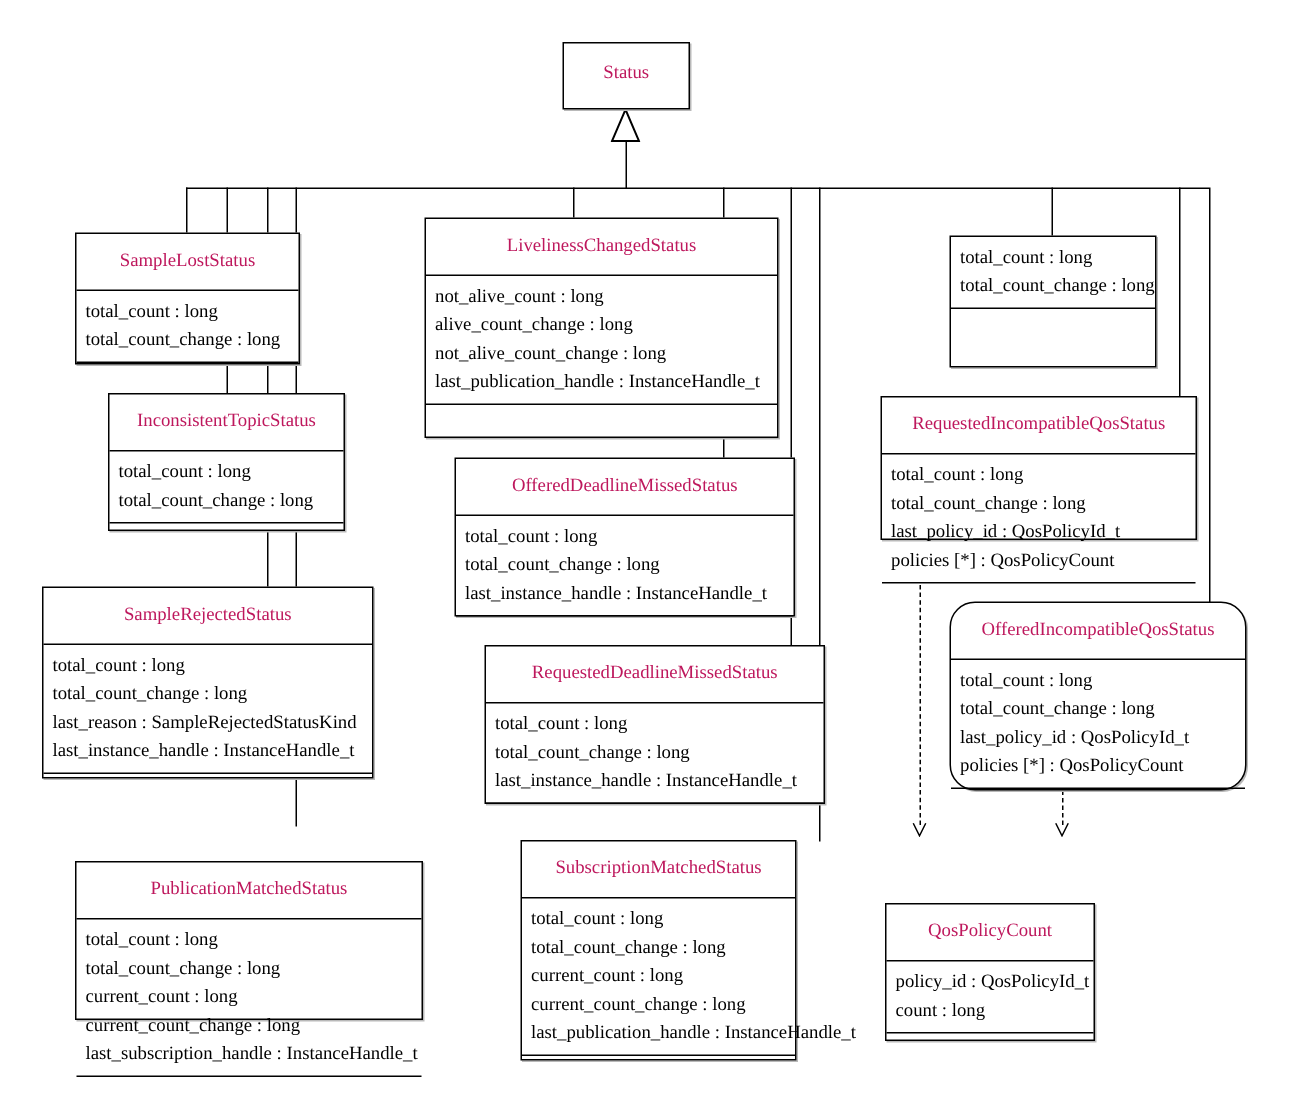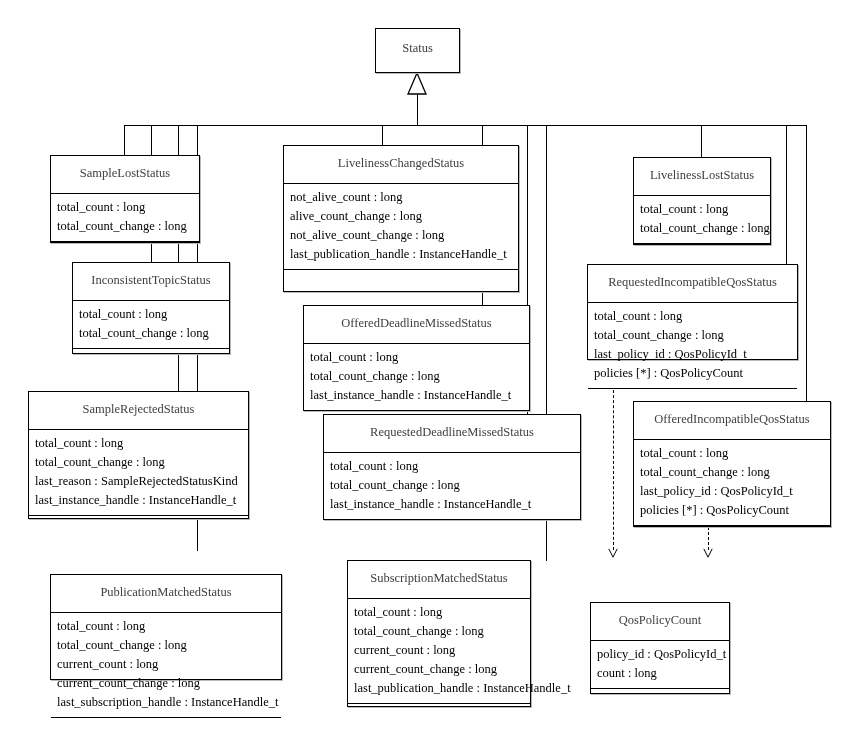--- a/index.html
+++ b/index.html
@@ -22,21 +22,21 @@
     box-sizing: border-box;
     background: #ffffff;
     border: 1px solid #000000;
     box-shadow: 1px 1px 0 0 #b9b9b9;
     z-index: 5;
   }
   .uml-title {
     box-sizing: border-box;
     text-align: center;
     font-size: 12.5px;
-    color: #404040;
+    color: #be185d;
     padding: 11px 6px 12px 6px;
     border-bottom: 1px solid #000000;
     line-height: 1.1;
     white-space: nowrap;
   }
   .uml-attrs {
     box-sizing: border-box;
     border-bottom: 1px solid #000000;
     padding: 4px 0 5px 0;
   }
@@ -130,21 +130,20 @@
     <div class="uml-attrs">
       <div class="uml-attr">not_alive_count : long</div>
       <div class="uml-attr">alive_count_change : long</div>
       <div class="uml-attr">not_alive_count_change : long</div>
       <div class="uml-attr">last_publication_handle : InstanceHandle_t</div>
     </div>
     <div class="uml-ops"></div>
   </div>
 
   <div class="uml-class" style="left:633px; top:157px; width:138px; height:88px;">
-    <div class="uml-title">LivelinessLostStatus</div>
     <div class="uml-attrs">
       <div class="uml-attr">total_count : long</div>
       <div class="uml-attr">total_count_change : long</div>
     </div>
     <div class="uml-ops"></div>
   </div>
 
   <div class="uml-class" style="left:72px; top:262px; width:158px; height:92px;">
     <div class="uml-title">InconsistentTopicStatus</div>
     <div class="uml-attrs">
@@ -179,32 +178,32 @@
     <div class="uml-title">SampleRejectedStatus</div>
     <div class="uml-attrs">
       <div class="uml-attr">total_count : long</div>
       <div class="uml-attr">total_count_change : long</div>
       <div class="uml-attr">last_reason : SampleRejectedStatusKind</div>
       <div class="uml-attr">last_instance_handle : InstanceHandle_t</div>
     </div>
     <div class="uml-ops"></div>
   </div>
 
-  <div class="uml-class" style="left:633px; top:401px; width:198px; height:126px;">
+  <div class="uml-class" style="left:633px; top:401px; width:198px; height:126px;border-radius:17px;">
     <div class="uml-title">OfferedIncompatibleQosStatus</div>
     <div class="uml-attrs">
       <div class="uml-attr">total_count : long</div>
       <div class="uml-attr">total_count_change : long</div>
       <div class="uml-attr">last_policy_id : QosPolicyId_t</div>
       <div class="uml-attr">policies [*] : QosPolicyCount</div>
     </div>
     <div class="uml-ops"></div>
   </div>
 
-  <div class="uml-class" style="left:323px; top:414px; width:258px; height:106px;">
+  <div class="uml-class" style="left:323px; top:430px; width:227px; height:106px;">
     <div class="uml-title">RequestedDeadlineMissedStatus</div>
     <div class="uml-attrs">
       <div class="uml-attr">total_count : long</div>
       <div class="uml-attr">total_count_change : long</div>
       <div class="uml-attr">last_instance_handle : InstanceHandle_t</div>
     </div>
     <div class="uml-ops"></div>
   </div>
 
   <div class="uml-class" style="left:50px; top:550px; width:232px; height:106px;margin-top:24px;">

